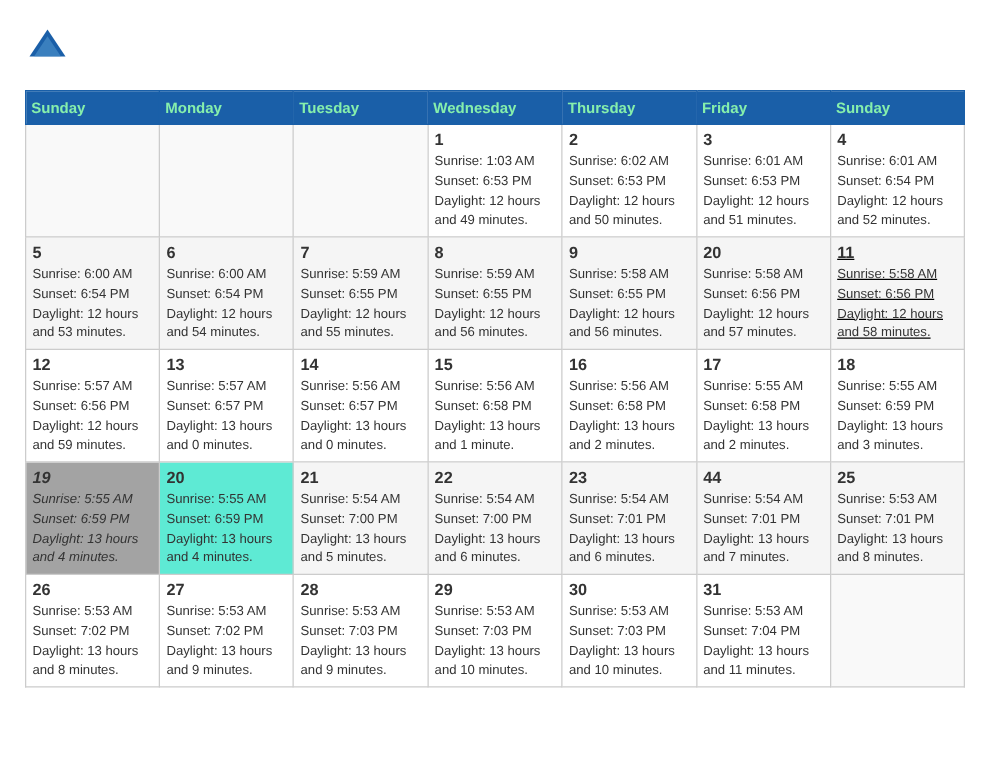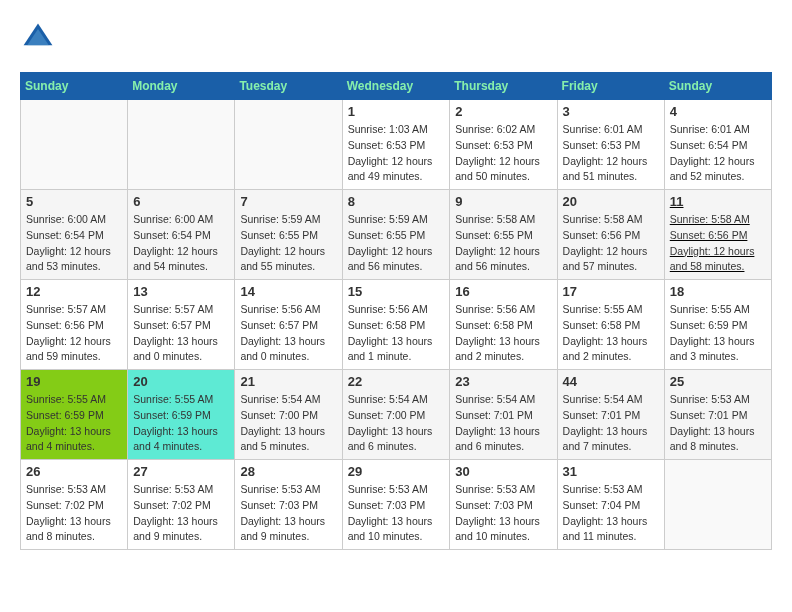--- a/index.html
+++ b/index.html
@@ -258,21 +258,21 @@
         </td>
         <td>
           <div class="day-number">18</div>
           <div class="day-info" style="white-space: pre-line;">Sunrise: 5:55 AM
 Sunset: 6:59 PM
 Daylight: 13 hours
 and 3 minutes.</div>
         </td>
       </tr>
       <tr>
-        <td style="background: #84cc16;">
+        <td style="background: #a3a3a3; font-style: italic;">
           <div class="day-number">19</div>
           <div class="day-info" style="white-space: pre-line;">Sunrise: 5:55 AM
 Sunset: 6:59 PM
 Daylight: 13 hours
 and 4 minutes.</div>
         </td>
         <td style="background: #5eead4;">
           <div class="day-number">20</div>
           <div class="day-info" style="white-space: pre-line;">Sunrise: 5:55 AM
 Sunset: 6:59 PM

